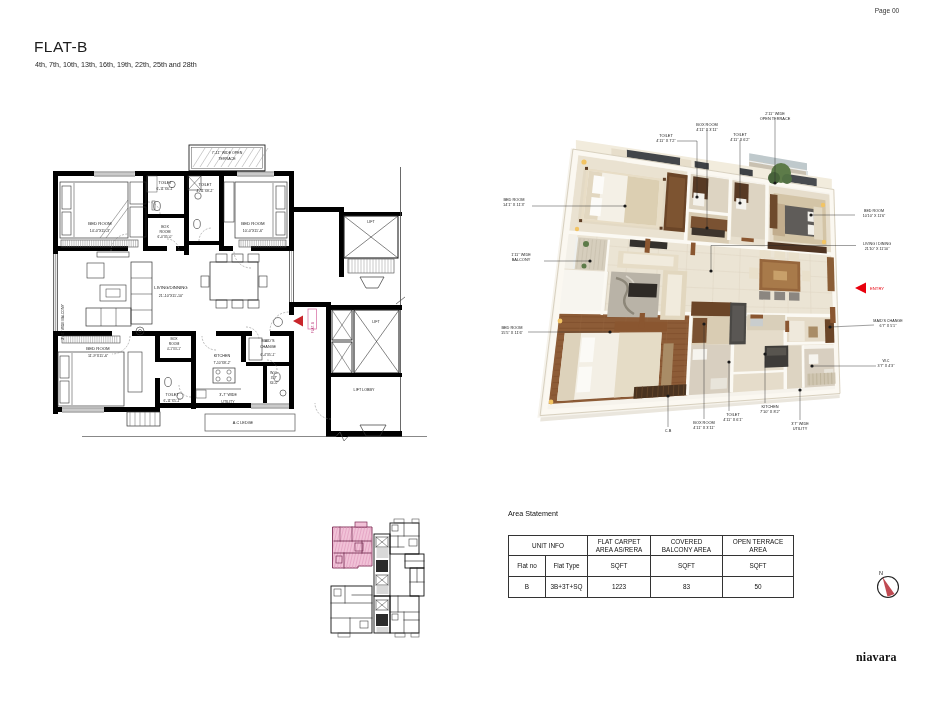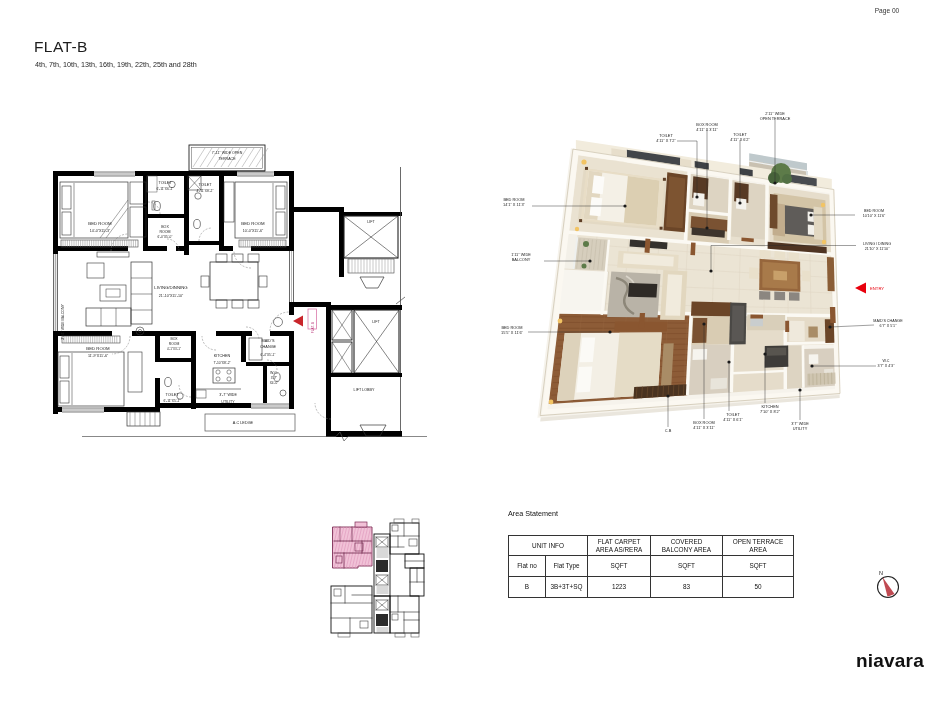--- a/index.html
+++ b/index.html
@@ -1037,13 +1037,13 @@
 <tr style="height:21px;font-size:6.4px;">
 <td>B</td>
 <td>3B+3T+SQ</td>
 <td>1223</td>
 <td>83</td>
 <td>50</td>
 </tr>
 </tbody>
   </table>
 
-<div class="abs" style="left:856px;top:650px;font-family:Liberation Sans, sans-serif;font-weight:bold;font-size:19px;letter-spacing:0.2px;color:#111;">niavara</div>
+<div class="abs" style="left:856px;top:650px;font-family:Liberation Serif, serif;font-weight:bold;font-size:12px;letter-spacing:0.2px;color:#111;">niavara</div>
 
 </body></html>

